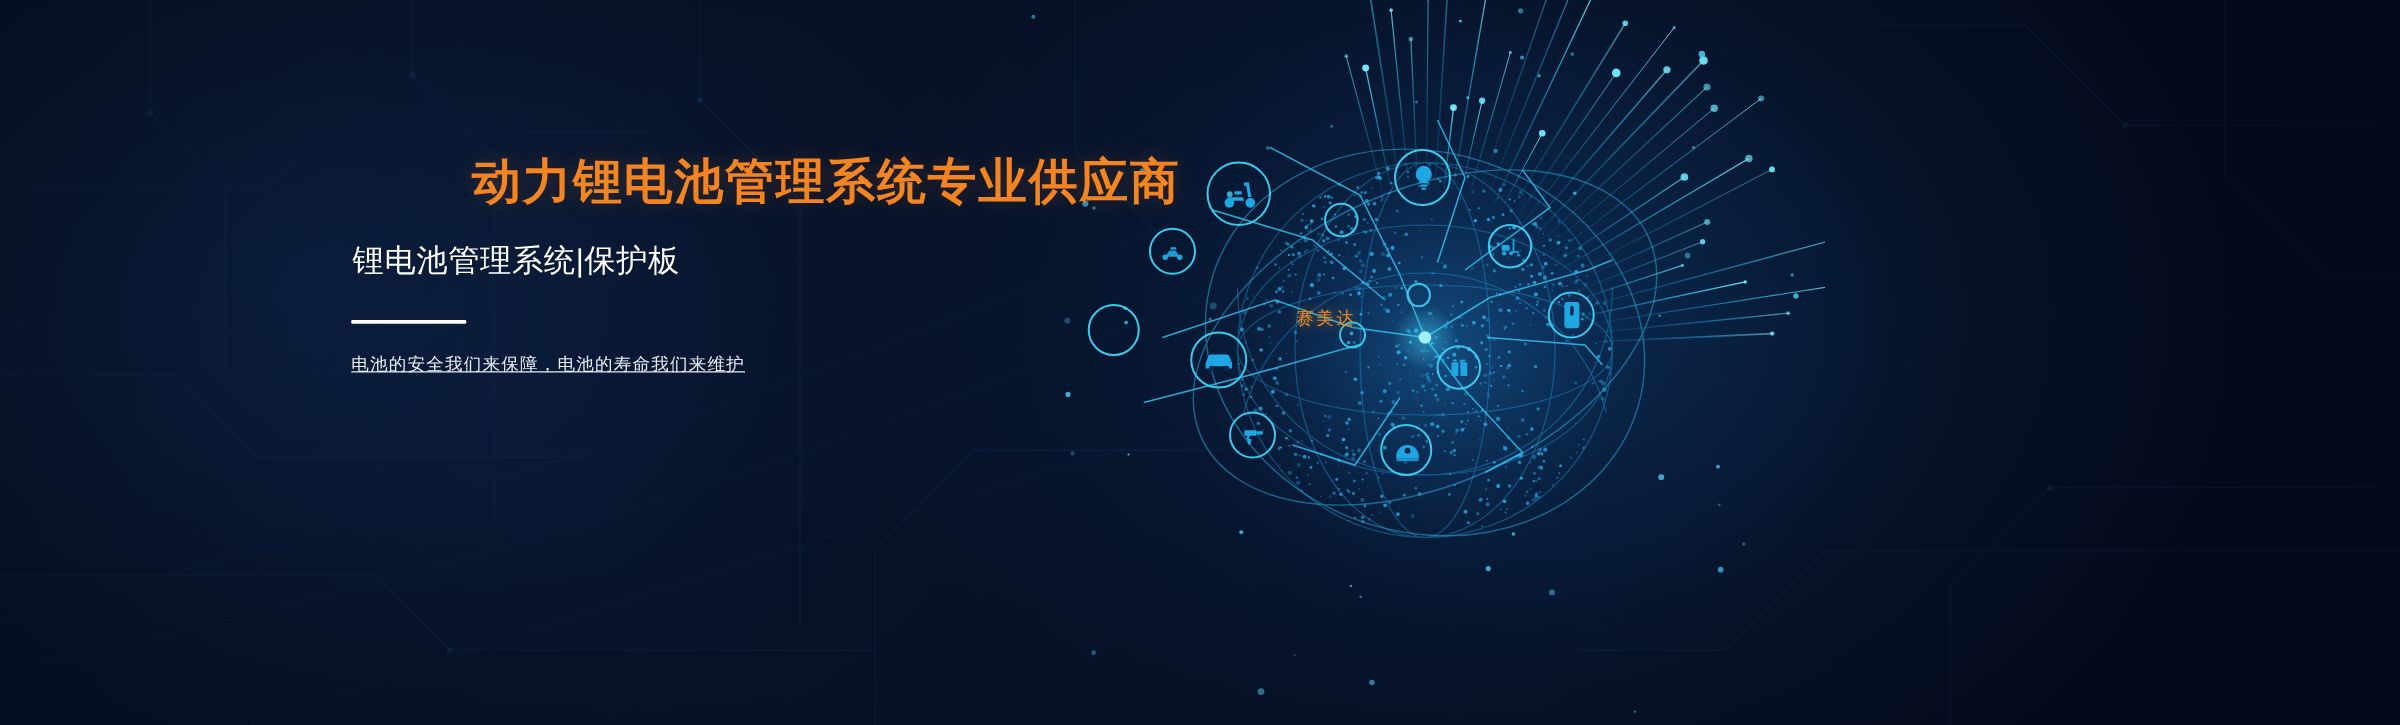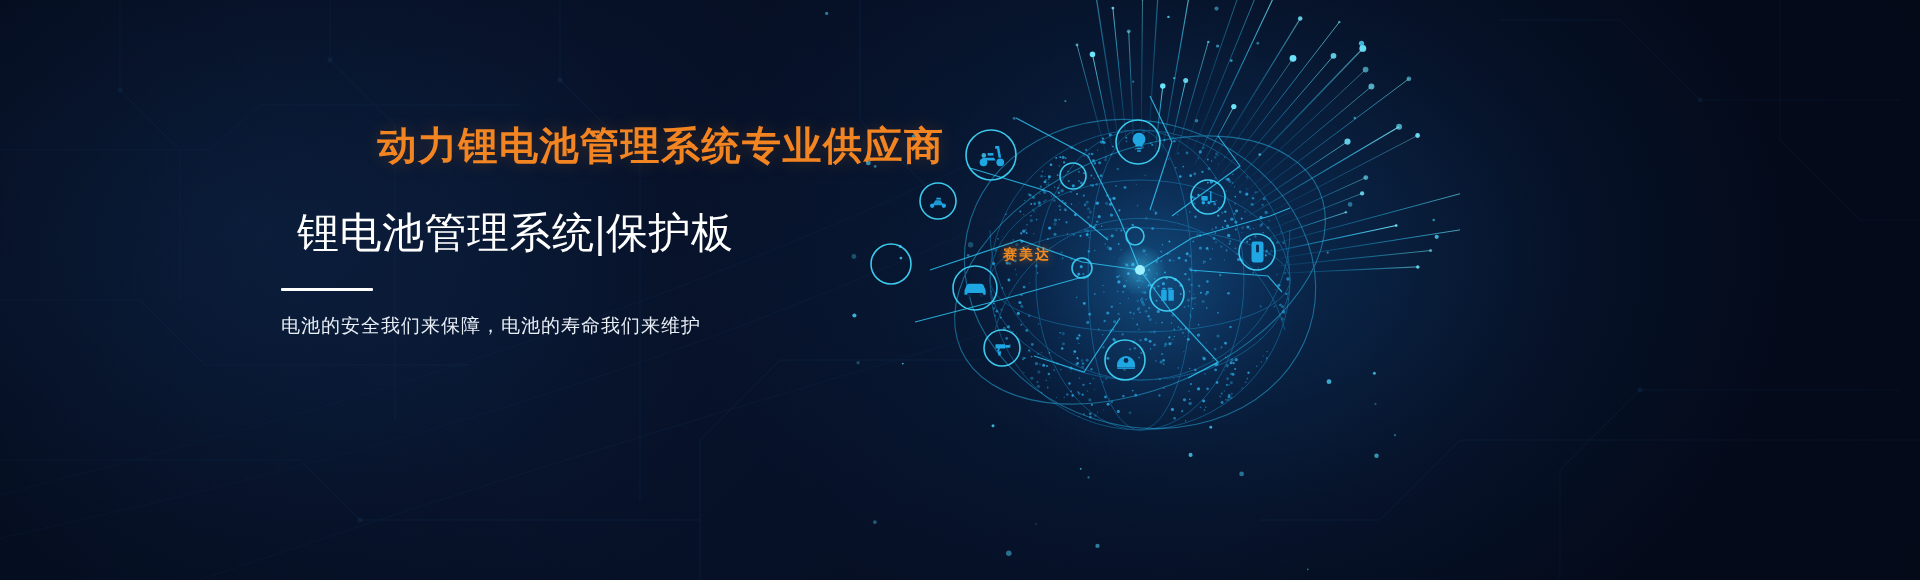--- a/index.html
+++ b/index.html
@@ -27,41 +27,40 @@
 
   
   .text-block{position:absolute;left:281px;top:126px;width:760px;z-index:20;}
   .headline{
     color:#f28421;font-size:39px;line-height:1;letter-spacing:1.5px;
     font-weight:700;white-space:nowrap;margin:0;
     text-shadow:0 0 18px rgba(242,132,33,0.22);
     text-align:center;
   }
   .subhead{
-    margin:16px;padding-top:31px;
-    color:#ffffff;font-size:42px;line-height:1;letter-spacing:.5px;
+    margin:1px;padding-top:31px;
+    color:#ffffff;font-size:25px;line-height:1;letter-spacing:.5px;
     font-weight:400;white-space:nowrap;
   }
   .rule{
     margin-top:34px;width:92px;height:3px;background:#ffffff;border-radius:1px;
   }
   .tagline{
     margin:0;padding-top:25px;
-    color:#e8eef6;font-size:19px;line-height:1;letter-spacing:1px;
-    font-weight:400;white-space:nowrap;
+    color:#e8eef6;font-size:14px;line-height:1;letter-spacing:1px;
+    font-weight:400;white-space:nowrap;text-decoration:underline;
   }
 
   
   #globe-wrap{position:absolute;left:820px;top:-30px;width:640px;height:640px;z-index:10;}
   #globe-wrap svg{display:block;width:100%;height:100%;}
   .brand-label{
-    position:absolute;left:1003px;top:246px;z-index:18;
+    position:absolute;left:1037px;top:246px;z-index:18;
     color:#f08a21;font-size:14px;letter-spacing:2px;white-space:nowrap;
     text-shadow:0 0 10px rgba(240,138,33,.55);
-    font-weight:bold;
   }
   .node-icon{position:absolute;z-index:16;color:#1ea7e0;}
   .node-icon svg{display:block;}
 </style>
 </head>
 <body>
 
 <div id="banner">
 
   <div class="glow-left"></div>

